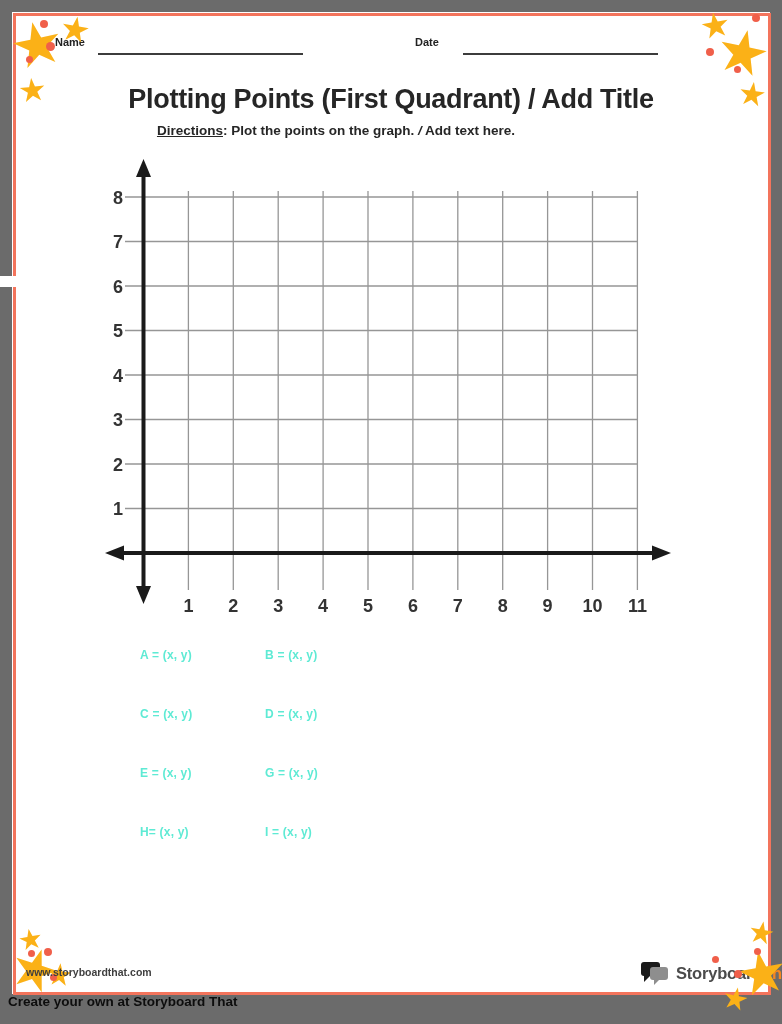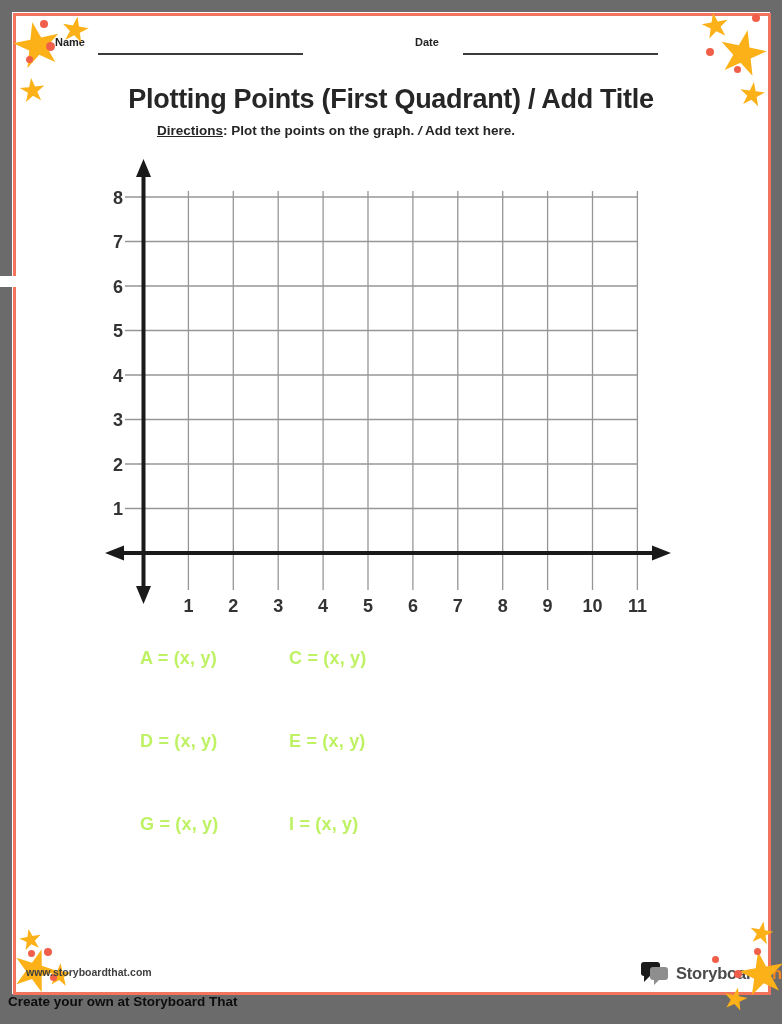--- a/index.html
+++ b/index.html
@@ -42,21 +42,21 @@
   
   #graph-svg{position:absolute;left:85px;top:150px;width:600px;height:480px;z-index:3;}
   .gridline{stroke:var(--grid-line);stroke-width:1.3;}
   .axis{stroke:var(--axis);stroke-width:4;}
   .axis-head{fill:var(--axis);}
   .tick{font-family:"Liberation Sans",sans-serif;font-size:18px;font-weight:700;fill:#333;}
   
   .points{
     position:absolute;left:140px;top:648px;width:300px;z-index:3;
     display:grid;grid-template-columns:125px auto;grid-auto-rows:59px;
-    font-size:18px;font-weight:700;color:#bef264;letter-spacing:0.2px;gap:24px;
+    font-size:12px;font-weight:700;color:#5eead4;letter-spacing:0.2px;
   }
   
   .star{position:absolute;font-family:"DejaVu Sans",sans-serif;color:var(--star-yellow);line-height:1;z-index:5;}
   .dot{position:absolute;border-radius:50%;background:var(--dot-orange);z-index:5;}
   .side-watermark{
     position:absolute;left:0;top:276px;z-index:6;color:#ffffff;background:#ffffff;
     font-size:9px;font-weight:700;line-height:11px;padding:0 2px;
   }
   .corner-website{
     position:absolute;left:26px;top:966px;z-index:6;font-size:10.5px;font-weight:700;color:#3f3f3f;
@@ -134,24 +134,26 @@
       <text x="123" y="381.5" text-anchor="end" class="tick">4</text>
       <text x="123" y="337" text-anchor="end" class="tick">5</text>
       <text x="123" y="292.5" text-anchor="end" class="tick">6</text>
       <text x="123" y="248" text-anchor="end" class="tick">7</text>
       <text x="123" y="203.5" text-anchor="end" class="tick">8</text>
     </g>
 </svg>
 
 <div class="points">
   <div>A = (x, y)</div>
+  <div>B = (x, y)</div>
   <div>C = (x, y)</div>
   <div>D = (x, y)</div>
   <div>E = (x, y)</div>
   <div>G = (x, y)</div>
+  <div>H= (x, y)</div>
   <div>I = (x, y)</div>
 </div>
 
 <span class="star" style="left:10px;top:14px;font-size:60px;transform:rotate(-12deg);">★</span>
 <span class="star" style="left:60px;top:12px;font-size:34px;transform:rotate(10deg);">★</span>
 <span class="star" style="left:18px;top:74px;font-size:32px;transform:rotate(-6deg);">★</span>
 <div class="dot" style="left:40px;top:20px;width:8px;height:8px;"></div>
 <div class="dot" style="left:46px;top:42px;width:9px;height:9px;"></div>
 <div class="dot" style="left:26px;top:56px;width:7px;height:7px;"></div>
 

